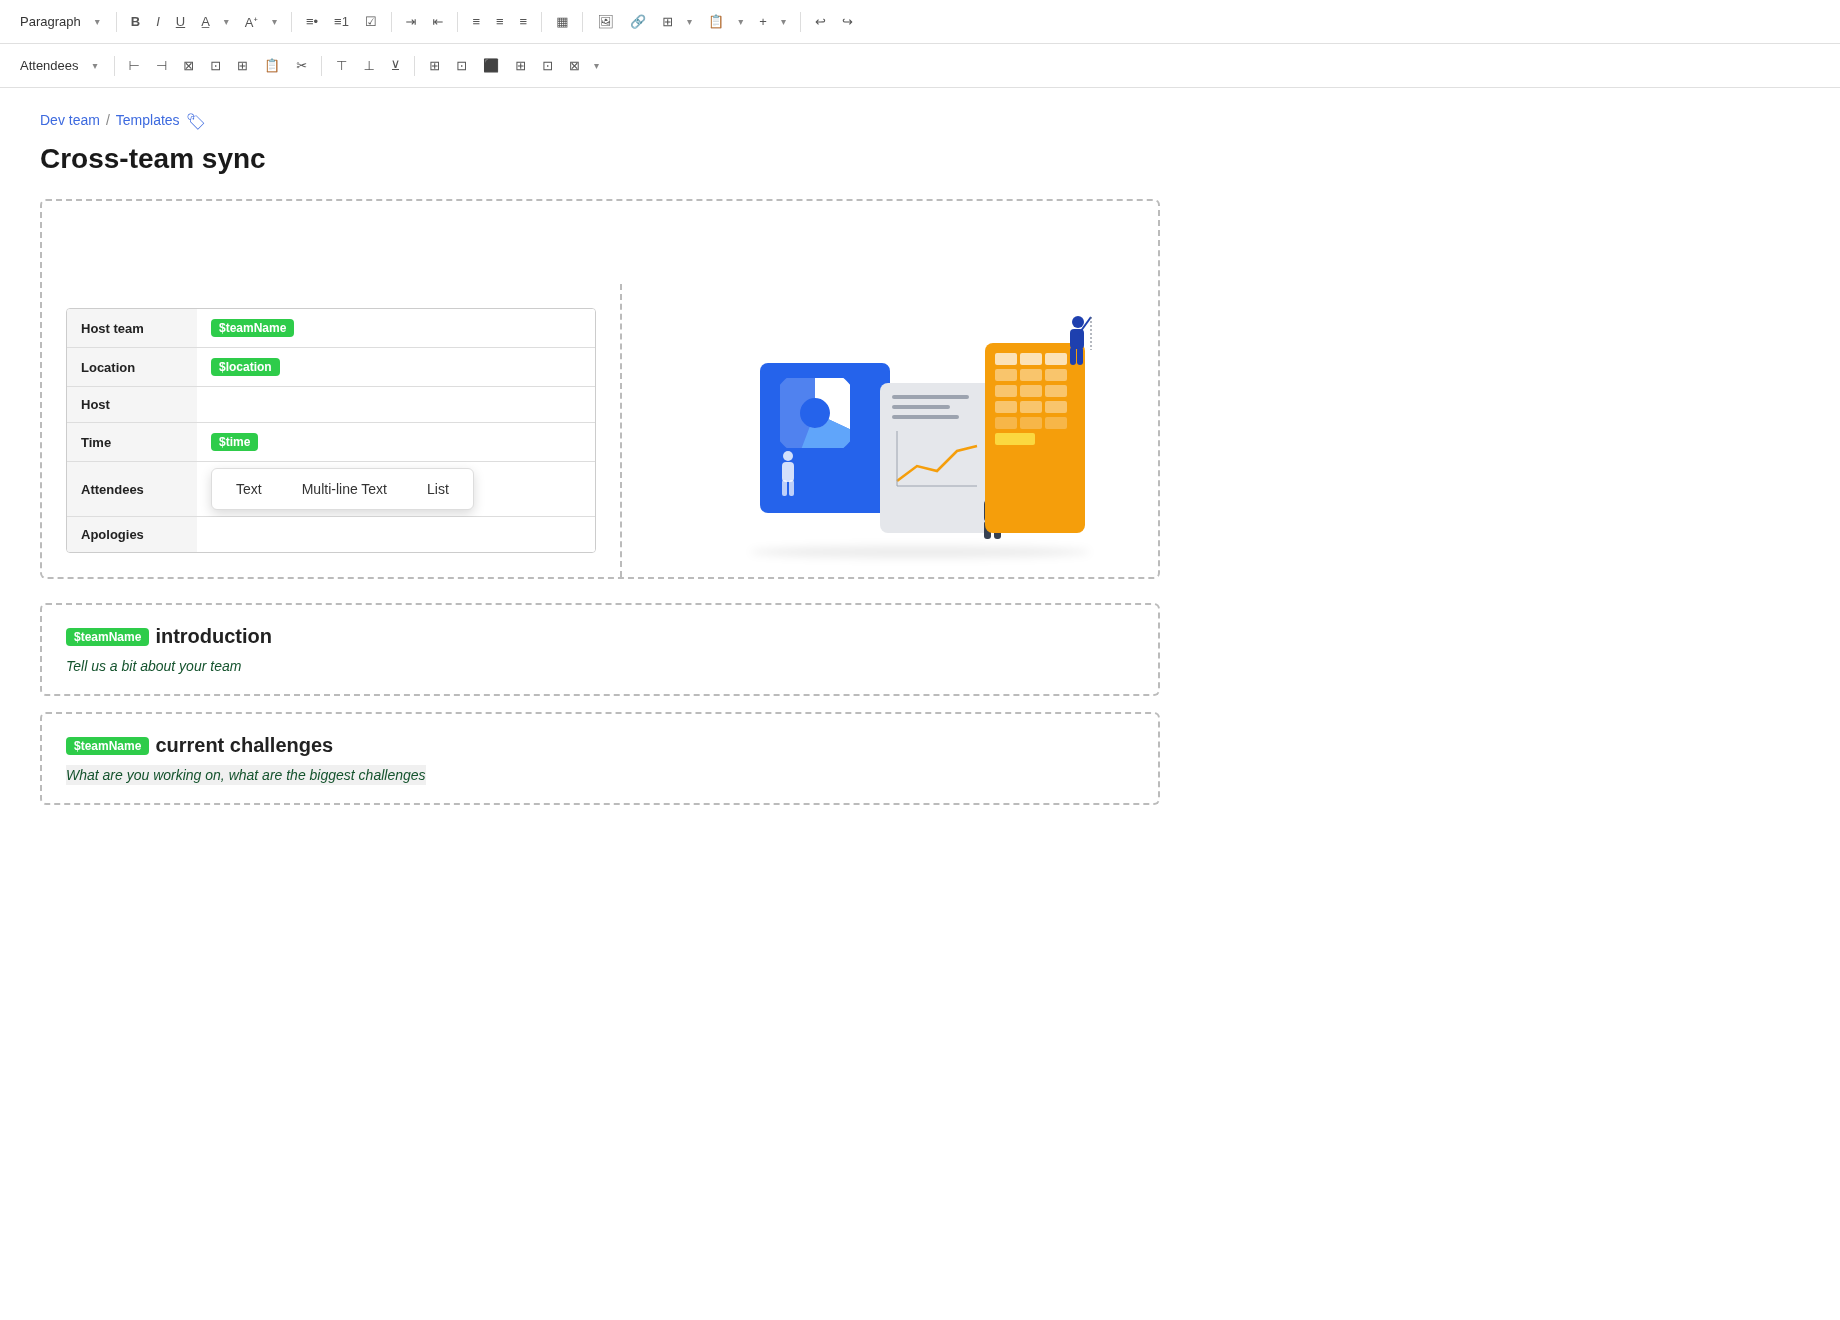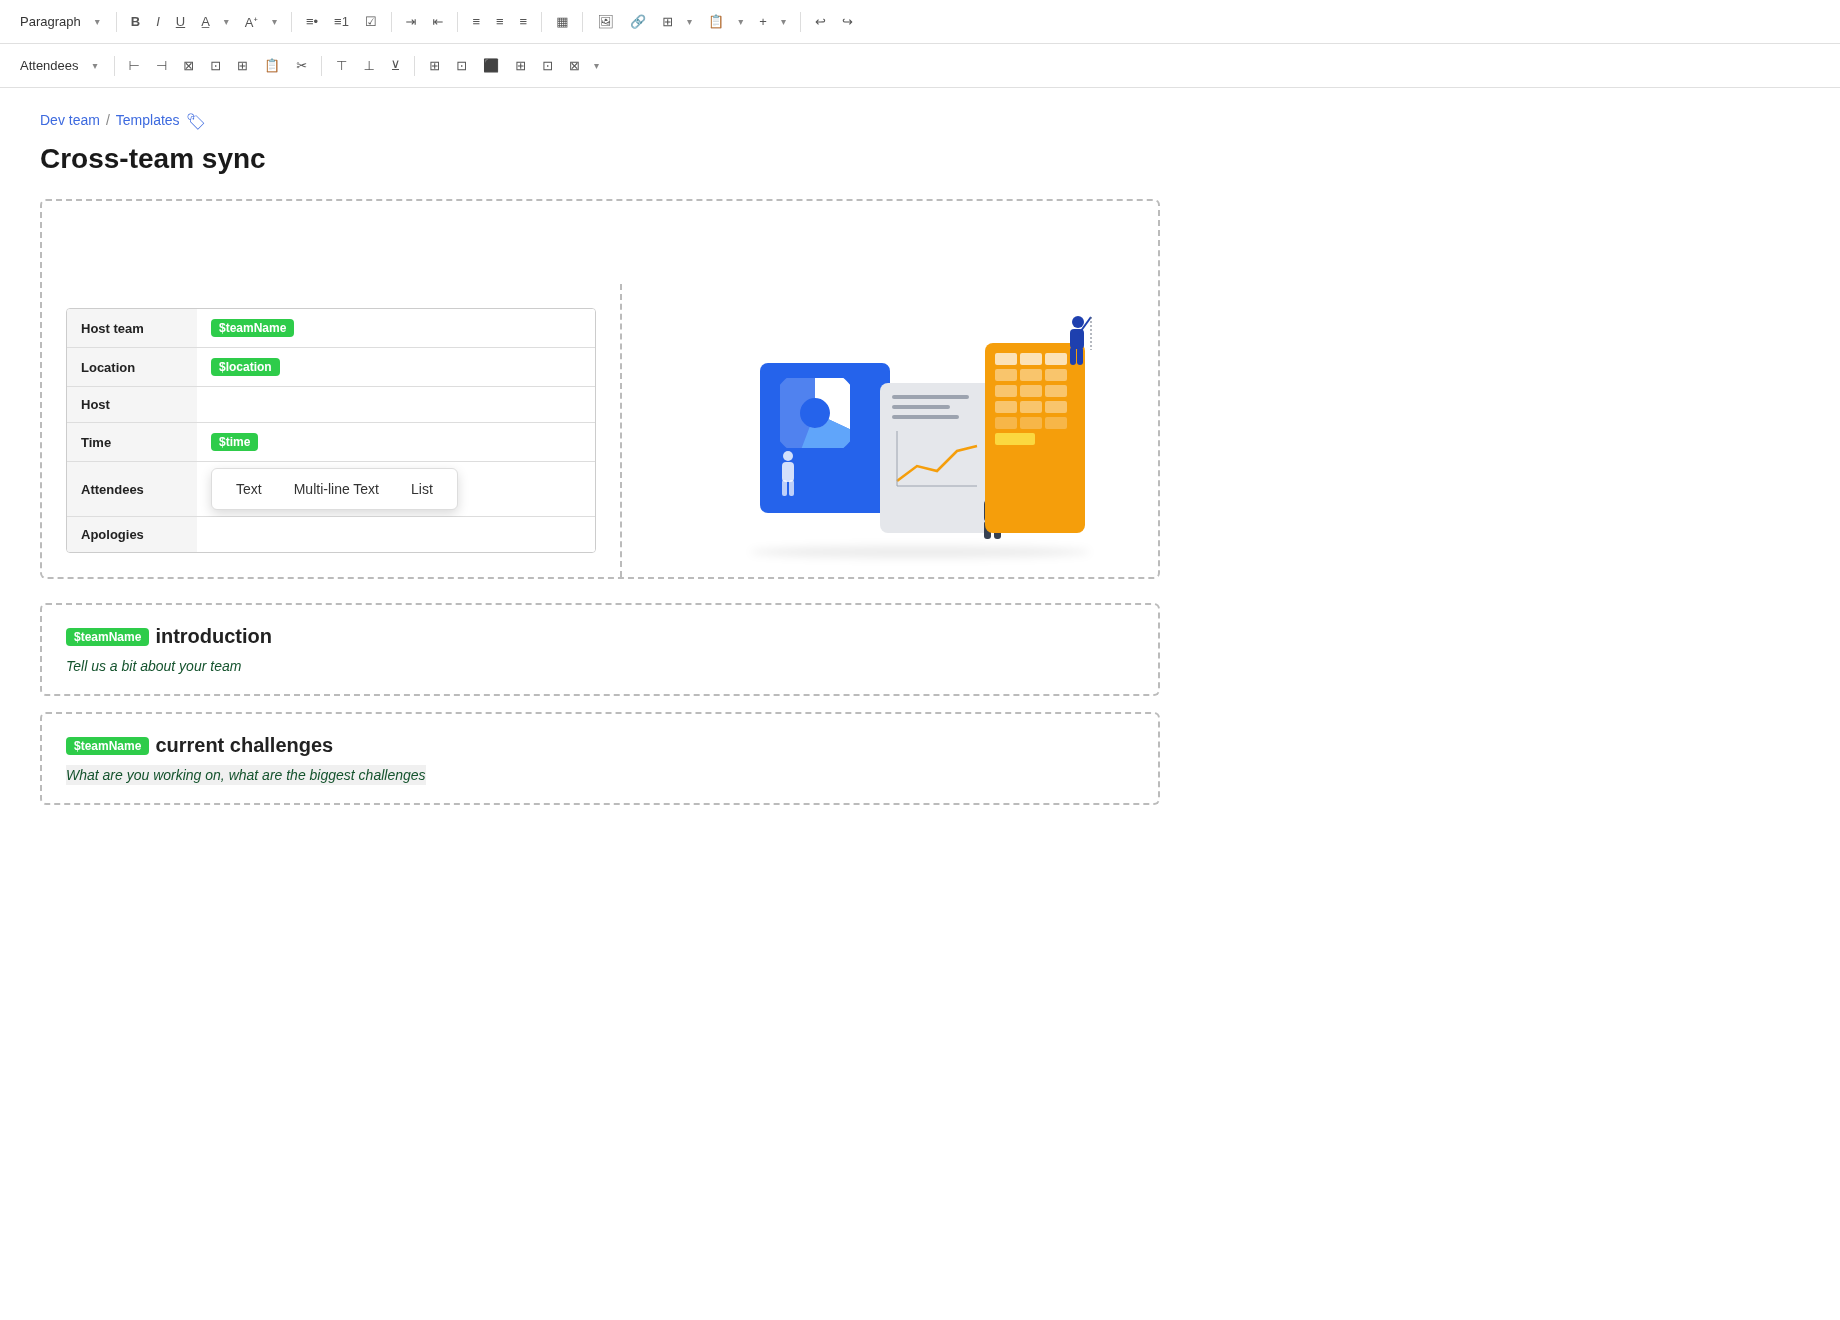--- a/index.html
+++ b/index.html
@@ -71,21 +71,21 @@
     
     .var-pill {
       display: inline-block; background: #2ecc4a; color: #fff;
       border-radius: 4px; padding: 2px 8px; font-size: 12px; font-weight: 600;
     }
 
     
     .dropdown-popup {
       background: #fff; border: 1px solid #ddd; border-radius: 6px;
       box-shadow: 0 4px 12px rgba(0,0,0,0.15);
-      display: inline-flex; align-items: center; gap: 0;
+      display: inline-flex; align-items: center; gap: 8px;
       padding: 6px 8px;
     }
     .popup-option {
       padding: 6px 16px; border-radius: 4px; cursor: pointer;
       font-size: 14px; color: #333;
     }
 
     
     .illustration { position: relative; width: 320px; height: 220px; }
 

